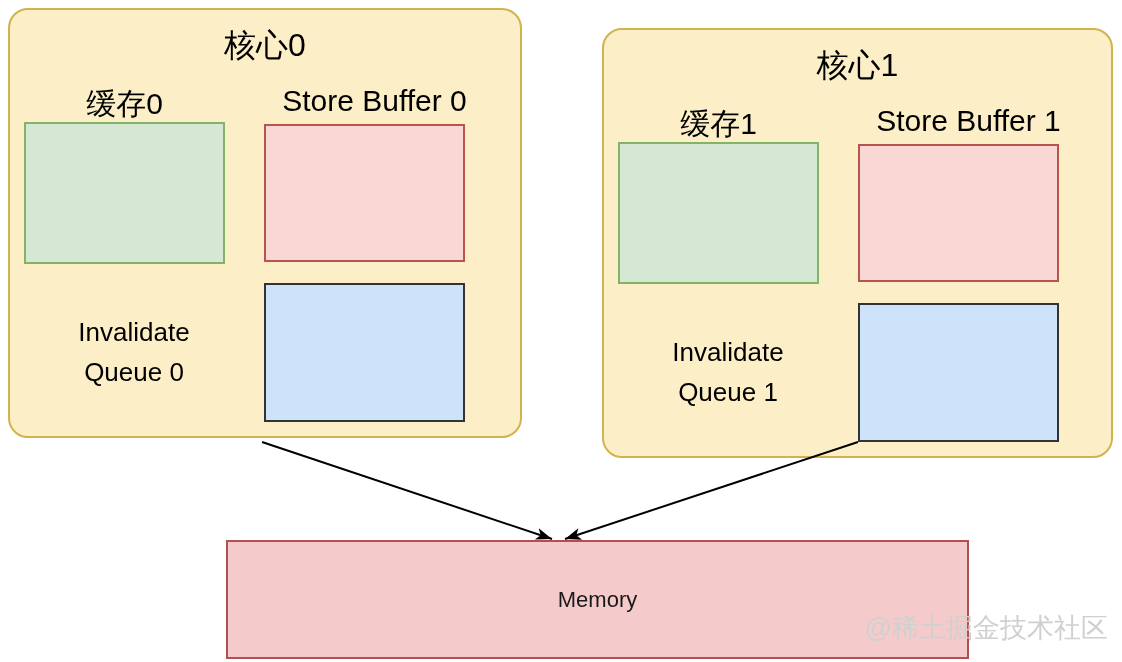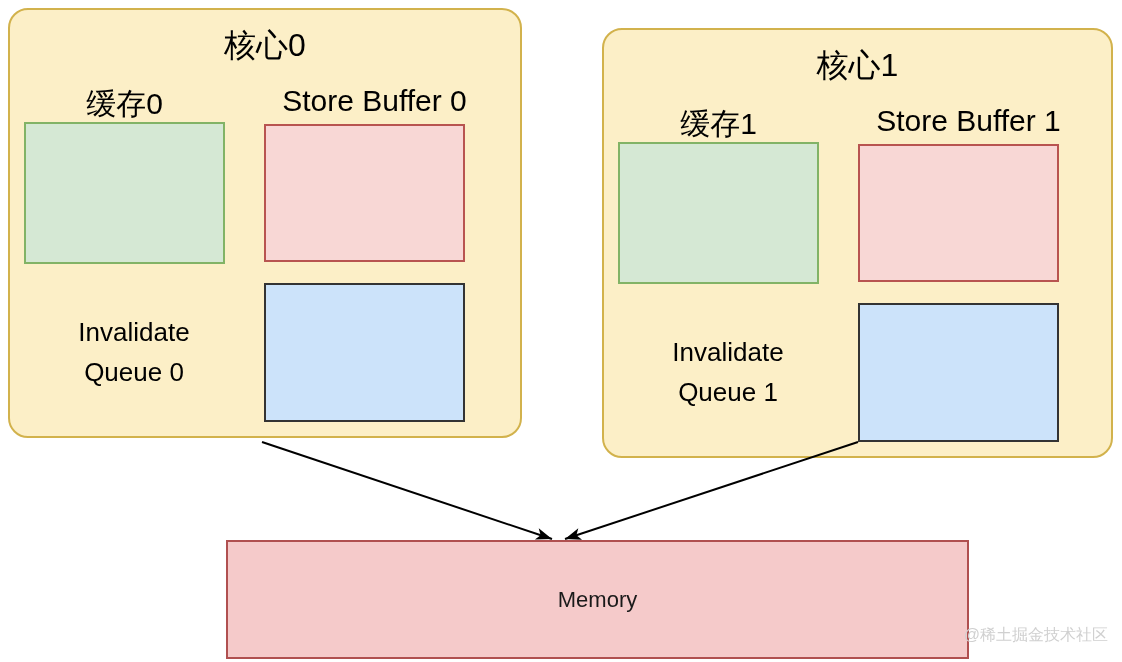--- a/index.html
+++ b/index.html
@@ -109,21 +109,21 @@
   .memory-label {
     font-size: 22px;
     color: #1a1a1a;
   }
 
   
   .watermark {
     position: absolute;
     right: 14px;
     bottom: 16px;
-    font-size: 16px;
+    font-size: 27px;
     color: var(--watermark, #D0D0D0);
     white-space: nowrap;
   }
 </style>
 </head>
 <body>
 
 <div class="canvas">
 
   <div class="core" id="core0">

